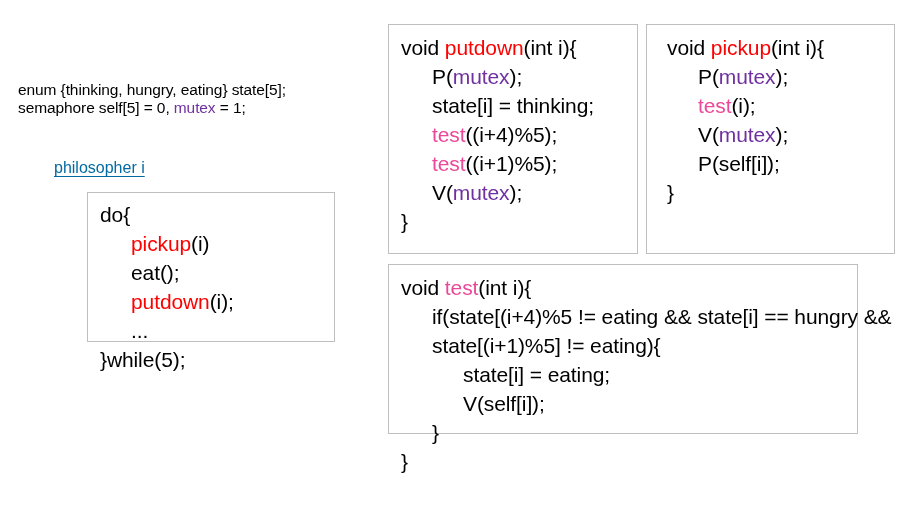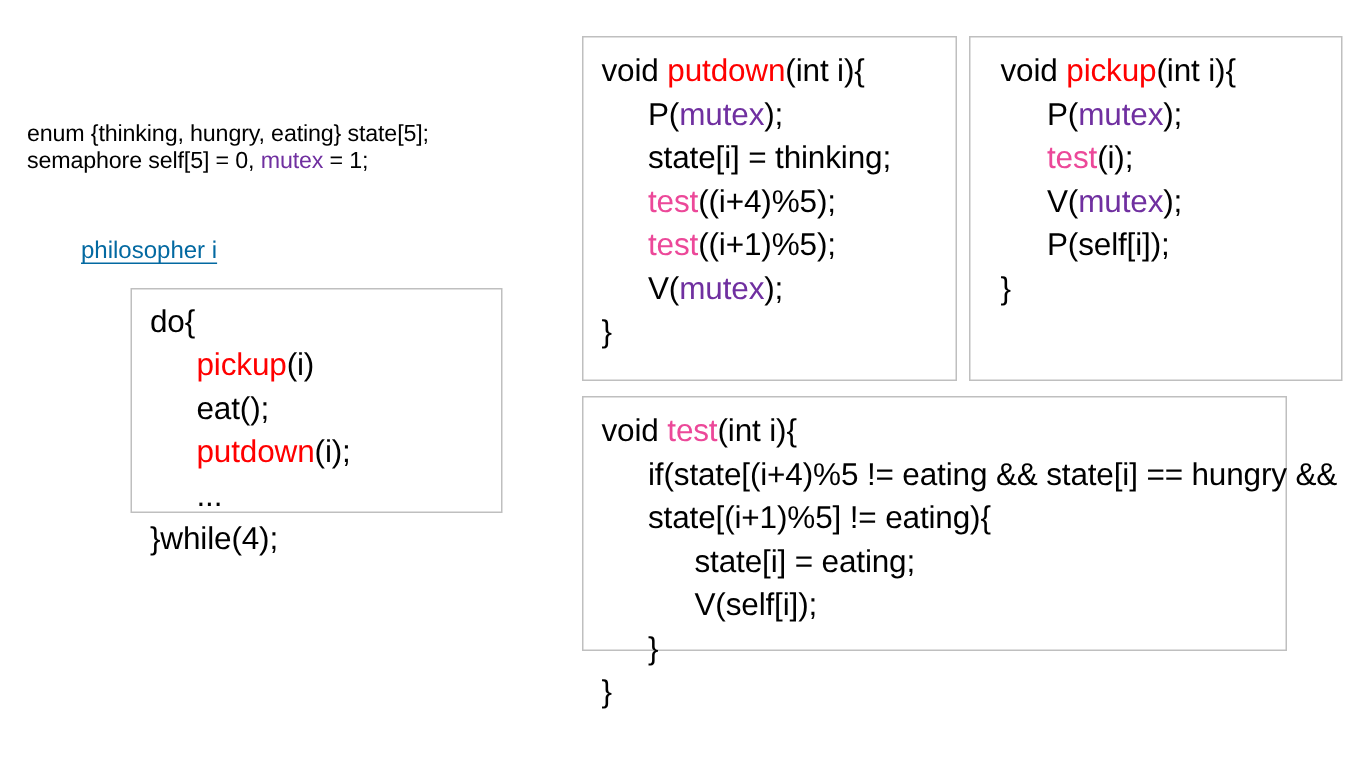--- a/index.html
+++ b/index.html
@@ -90,21 +90,21 @@
 <div class="abs decl-line" id="decl-sem"><span class="tok-plain">semaphore self[5] = 0, </span><span class="tok-purple">mutex</span><span class="tok-plain"> = 1;</span></div>
 
 <div class="abs heading-philosopher">philosopher i</div>
 
 <div class="abs code-box" id="box-philosopher">
     <div class="code-line ind0"><span class="tok-plain">do{</span></div>
     <div class="code-line ind1"><span class="tok-red">pickup</span><span class="tok-plain">(i)</span></div>
     <div class="code-line ind1"><span class="tok-plain">eat();</span></div>
     <div class="code-line ind1"><span class="tok-red">putdown</span><span class="tok-plain">(i);</span></div>
     <div class="code-line ind1"><span class="tok-plain">...</span></div>
-    <div class="code-line ind0"><span class="tok-plain">}while(4);</span></div>
+    <div class="code-line ind0"><span class="tok-plain">}while(5);</span></div>
   </div>
 
 <div class="abs code-box" id="box-putdown">
     <div class="code-line ind0"><span class="tok-plain">void </span><span class="tok-red">putdown</span><span class="tok-plain">(int i){</span></div>
     <div class="code-line ind1"><span class="tok-plain">P(</span><span class="tok-purple">mutex</span><span class="tok-plain">);</span></div>
     <div class="code-line ind1"><span class="tok-plain">state[i] = thinking;</span></div>
     <div class="code-line ind1"><span class="tok-cyan">test</span><span class="tok-plain">((i+4)%5);</span></div>
     <div class="code-line ind1"><span class="tok-cyan">test</span><span class="tok-plain">((i+1)%5);</span></div>
     <div class="code-line ind1"><span class="tok-plain">V(</span><span class="tok-purple">mutex</span><span class="tok-plain">);</span></div>
     <div class="code-line ind0"><span class="tok-plain">}</span></div>

